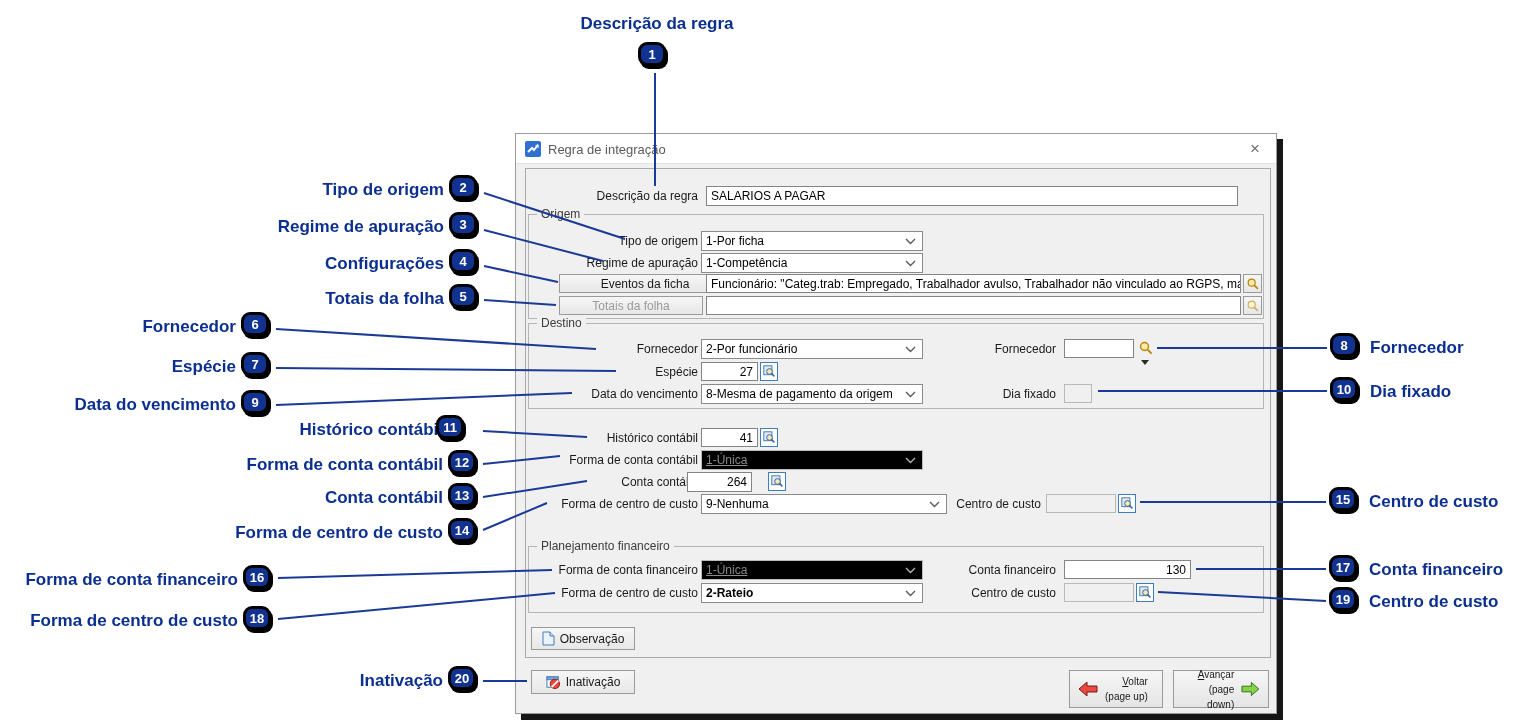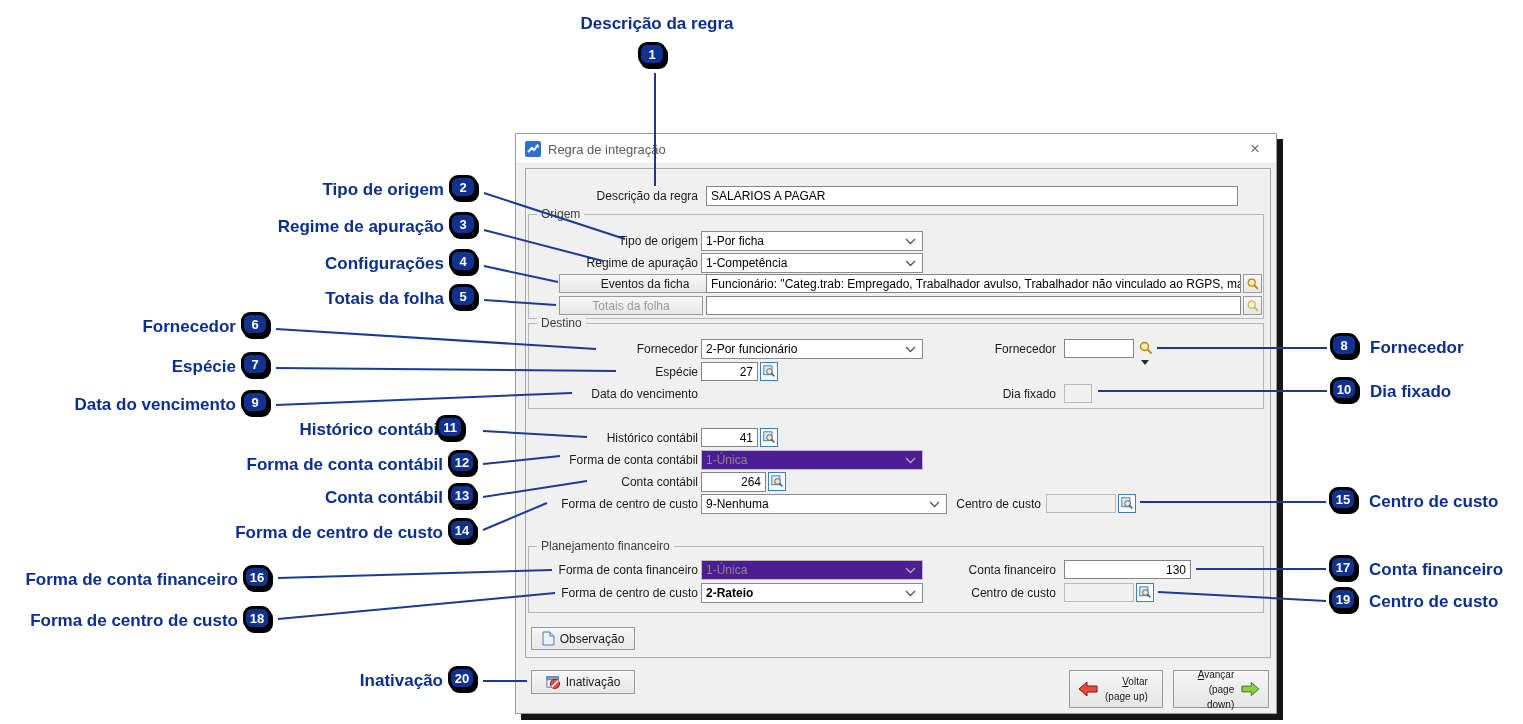--- a/index.html
+++ b/index.html
@@ -18,21 +18,21 @@
   .fs { position:absolute; border:1px solid #b5b5b5; }
   .fs-legend { position:absolute; top:-8px; left:8px; background:#f0f0f0; padding:0 4px; font-size:12px; color:#3c3c3c; }
 
   .flabel { position:absolute; font-size:12px; color:#1a1a1a; text-align:right; white-space:nowrap; }
   .finput { position:absolute; background:#fff; border:1px solid #848484; font-size:12px; color:#000;
             padding:2px 4px; white-space:nowrap; overflow:hidden; }
   .finput.num { text-align:right; }
   .finput.disabled { background:#f0f0f0; border-color:#b9b9b9; }
   .fselect { position:absolute; background:#fff; border:1px solid #8a8a8a; font-size:12px; color:#000;
              display:flex; align-items:center; justify-content:space-between; padding:0 6px 0 4px; }
-  .fselect.disabled { background:#4c1d95; border-color:#bcbcbc; color:#8a8a8a; }
+  .fselect.disabled { background:#000000; border-color:#bcbcbc; color:#8a8a8a;text-decoration:underline; }
   .fbtn { position:absolute; background:linear-gradient(#f6f6f6,#e7e7e7); border:1px solid #9a9a9a; font-size:12px;
           color:#1a1a1a; display:flex; align-items:center; justify-content:center; gap:5px; cursor:pointer; }
   .fbtn.disabled { color:#9a9a9a; cursor:default; }
   .magbtn { position:absolute; background:#fff; border:1px solid #3a7ebf; display:flex; align-items:center; justify-content:center; cursor:pointer; }
   .magbtn.graybox { background:linear-gradient(#f6f6f6,#e7e7e7); border:1px solid #9a9a9a; }
   .tri-down { position:absolute; width:0; height:0; border-left:4px solid transparent; border-right:4px solid transparent; border-top:5px solid #2b2b2b; }
   .mini-mag { position:absolute; width:16px; height:16px; cursor:pointer; }
 
   .pgbtn { position:absolute; background:linear-gradient(#f6f6f6,#e5e5e5); border:1px solid #9a9a9a;
            display:flex; align-items:center; gap:7px; padding:0 8px; cursor:pointer; }
@@ -128,20 +128,26 @@
   <div class="finput num" style="left:185px;top:228px;width:57px;height:19px;">27</div>
   <div class="magbtn" style="left:244px;top:228px;width:18px;height:19px;">
     <svg width="13" height="13" viewBox="0 0 16 16">
       <rect x="1" y="1" width="10" height="11" fill="#dcebfa" stroke="#2f5f9f"></rect>
       <circle cx="8" cy="8" r="3.5" fill="#f7e9b0" stroke="#2f5f9f" stroke-width="1.2"></circle>
       <line x1="10.5" y1="10.5" x2="14" y2="14" stroke="#2f5f9f" stroke-width="1.8"></line>
     </svg>
   </div>
 
   <div class="flabel" style="left:15px;top:253px;width:167px;">Data do vencimento</div>
+  <div class="fselect" style="left:185px;top:250px;width:222px;height:20px;">
+    <span>8-Mesma de pagamento da origem</span>
+    <svg width="11" height="7" viewBox="0 0 11 7">
+        <polyline points="1,1 5.5,5.5 10,1" stroke="#5a5a5a" stroke-width="1.4" fill="none"></polyline>
+      </svg>
+  </div>
 
   <div class="flabel" style="left:420px;top:253px;width:120px;">Dia fixado</div>
   <div class="finput disabled" style="left:548px;top:250px;width:28px;height:19px;"></div>
 
 
   <div class="flabel" style="left:15px;top:297px;width:167px;">Histórico contábil</div>
   <div class="finput num" style="left:185px;top:294px;width:57px;height:19px;">41</div>
   <div class="magbtn" style="left:244px;top:294px;width:18px;height:19px;">
     <svg width="13" height="13" viewBox="0 0 16 16">
       <rect x="1" y="1" width="10" height="11" fill="#dcebfa" stroke="#2f5f9f"></rect>
@@ -152,21 +158,21 @@
 
   <div class="flabel" style="left:15px;top:319px;width:167px;">Forma de conta contábil</div>
   <div class="fselect disabled" style="left:185px;top:316px;width:222px;height:20px;">
     <span>1-Única</span>
     <svg width="11" height="7" viewBox="0 0 11 7">
         <polyline points="1,1 5.5,5.5 10,1" stroke="#b0b0b0" stroke-width="1.4" fill="none"></polyline>
       </svg>
   </div>
 
   <div class="flabel" style="left:15px;top:341px;width:167px;">Conta contábil</div>
-  <div class="finput num" style="left:185px;top:338px;width:65px;height:20px;">264</div>
+  <div class="finput num" style="left:171px;top:338px;width:65px;height:20px;">264</div>
   <div class="magbtn" style="left:252px;top:338px;width:18px;height:19px;">
     <svg width="13" height="13" viewBox="0 0 16 16">
       <rect x="1" y="1" width="10" height="11" fill="#dcebfa" stroke="#2f5f9f"></rect>
       <circle cx="8" cy="8" r="3.5" fill="#f7e9b0" stroke="#2f5f9f" stroke-width="1.2"></circle>
       <line x1="10.5" y1="10.5" x2="14" y2="14" stroke="#2f5f9f" stroke-width="1.8"></line>
     </svg>
   </div>
 
   <div class="flabel" style="left:15px;top:363px;width:167px;">Forma de centro de custo</div>
   <div class="fselect" style="left:185px;top:360px;width:246px;height:20px;">

